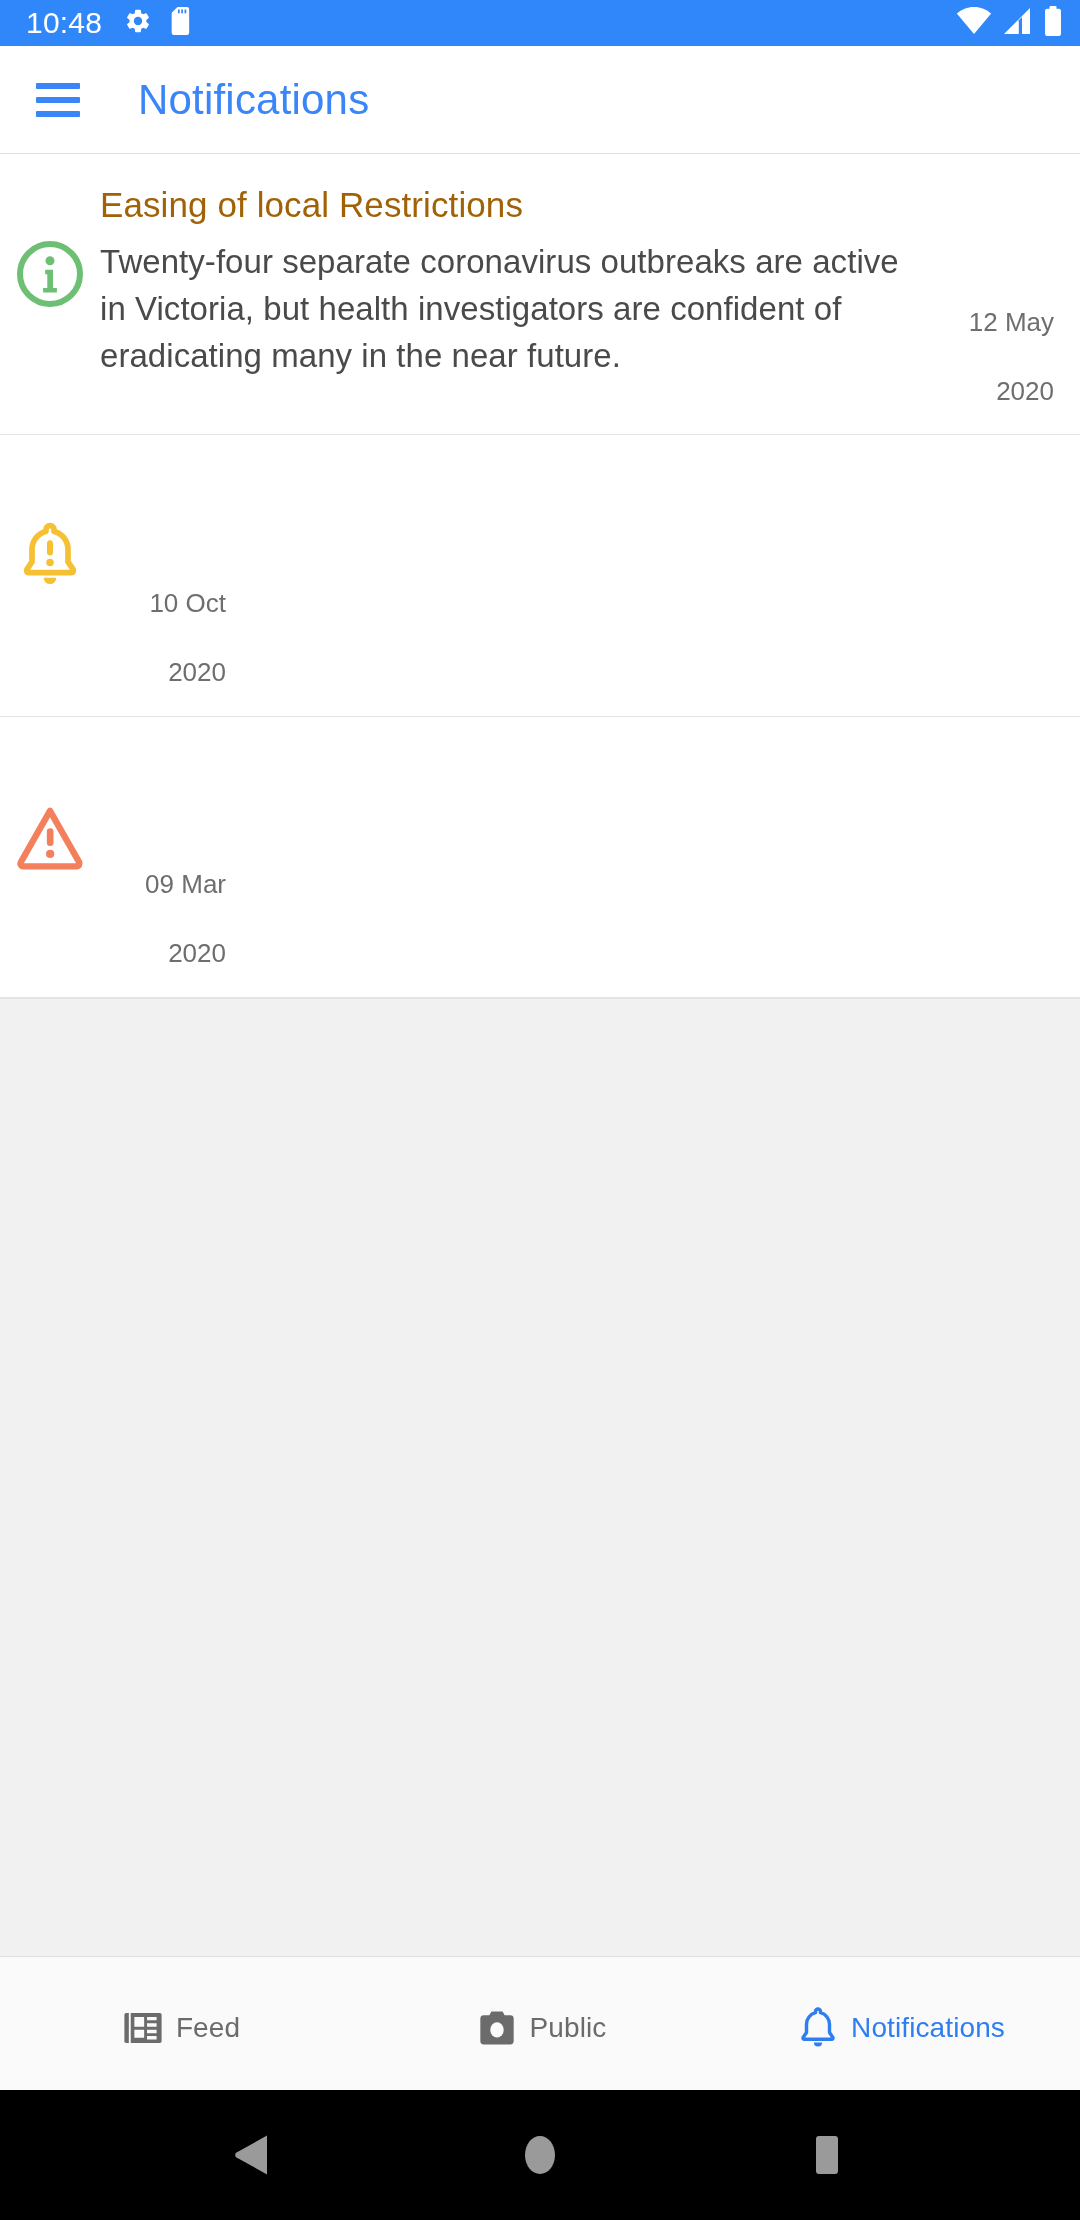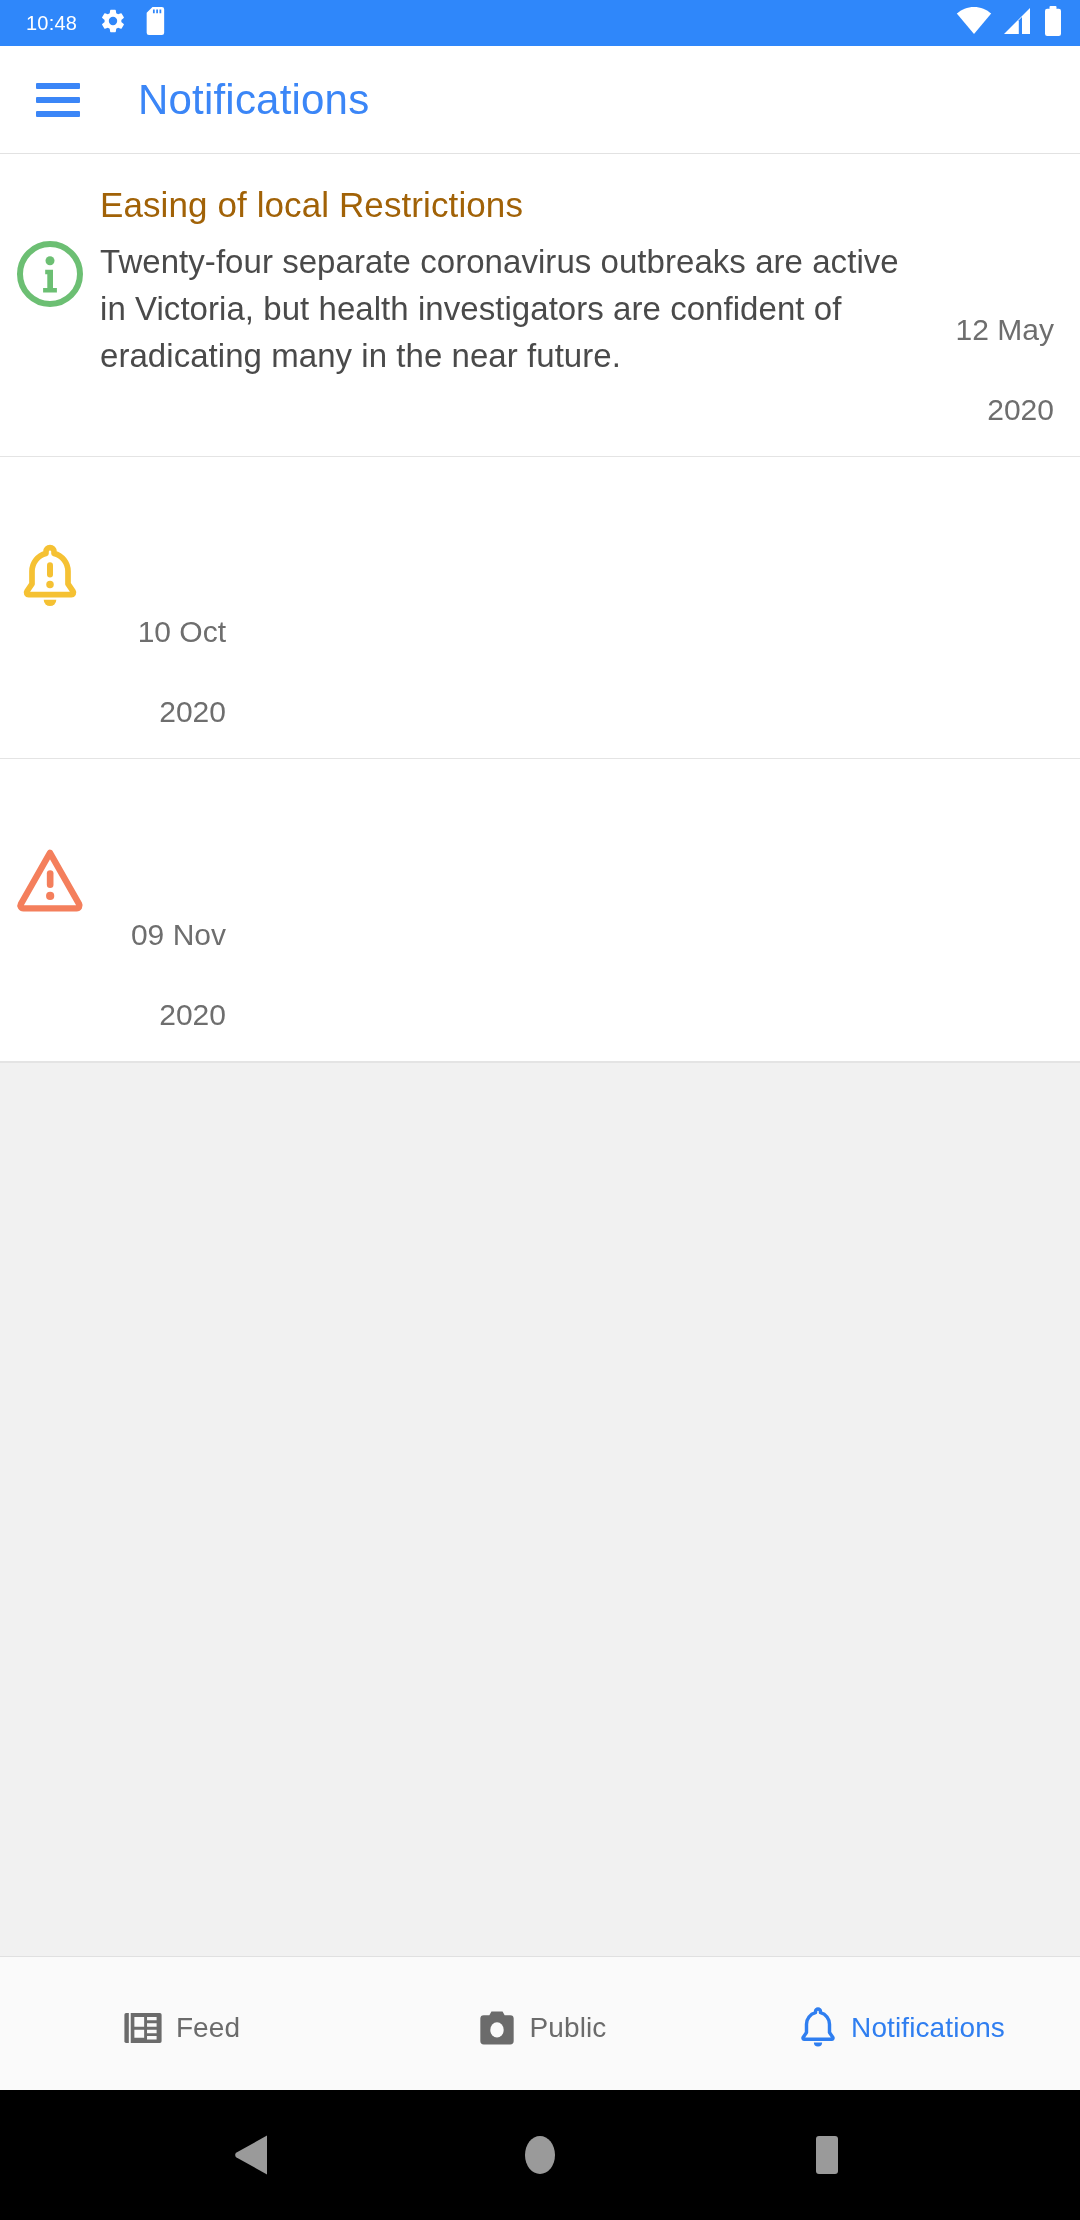--- a/index.html
+++ b/index.html
@@ -24,21 +24,21 @@
   .status-bar {
     height: 46px;
     background: #2f87fa;
     display: flex;
     align-items: center;
     padding: 0 18px 0 26px;
     flex: 0 0 46px;
   }
   .status-time {
     color: #ffffff;
-    font-size: 20px;
+    font-size: 30px;
     letter-spacing: 0.2px;
     line-height: 46px;
   }
   .status-left-icons {
     display: flex;
     align-items: center;
     gap: 18px;
     margin-left: 22px;
   }
   .status-spacer { flex: 1 1 auto; }
@@ -122,21 +122,21 @@
     color: #4a4a4a;
     font-size: 33px;
     line-height: 1.42;
     letter-spacing: 0.05px;
   }
   .item-date {
     flex: 0 0 auto;
     width: 126px;
     text-align: right;
     color: #6e6e6e;
-    font-size: 30px;
+    font-size: 26px;
     line-height: 1.33;
     padding-top: 86px;
     white-space: pre-line;
   }
 
   
   .filler {
     flex: 1 1 auto;
     background: #f1f1f1;
     border-top: 1px solid #e4e4e4;
@@ -290,21 +290,21 @@
       <div class="item-icon">
         <span>
           <svg width="76" height="76" viewBox="0 0 24 24" fill="none">
             <path d="M12 3.1l9.2 16.2a.9.9 0 01-.78 1.35H3.58a.9.9 0 01-.78-1.35L12 3.1z" stroke="#f47f5c" stroke-width="2" stroke-linejoin="round"></path>
             <rect x="11" y="8.6" width="2.1" height="5.6" rx="1.05" fill="#f47f5c"></rect>
             <circle cx="12.05" cy="16.7" r="1.3" fill="#f47f5c"></circle>
           </svg>
         </span>
       </div>
       <div class="item-date">
-        <span>09 Nov</span><br>
+        <span>09 Mar</span><br>
         <span>2020</span>
       </div>
     </div>
 
   </div>
 
   <div class="filler"></div>
 
   <div class="bottom-nav">
 

